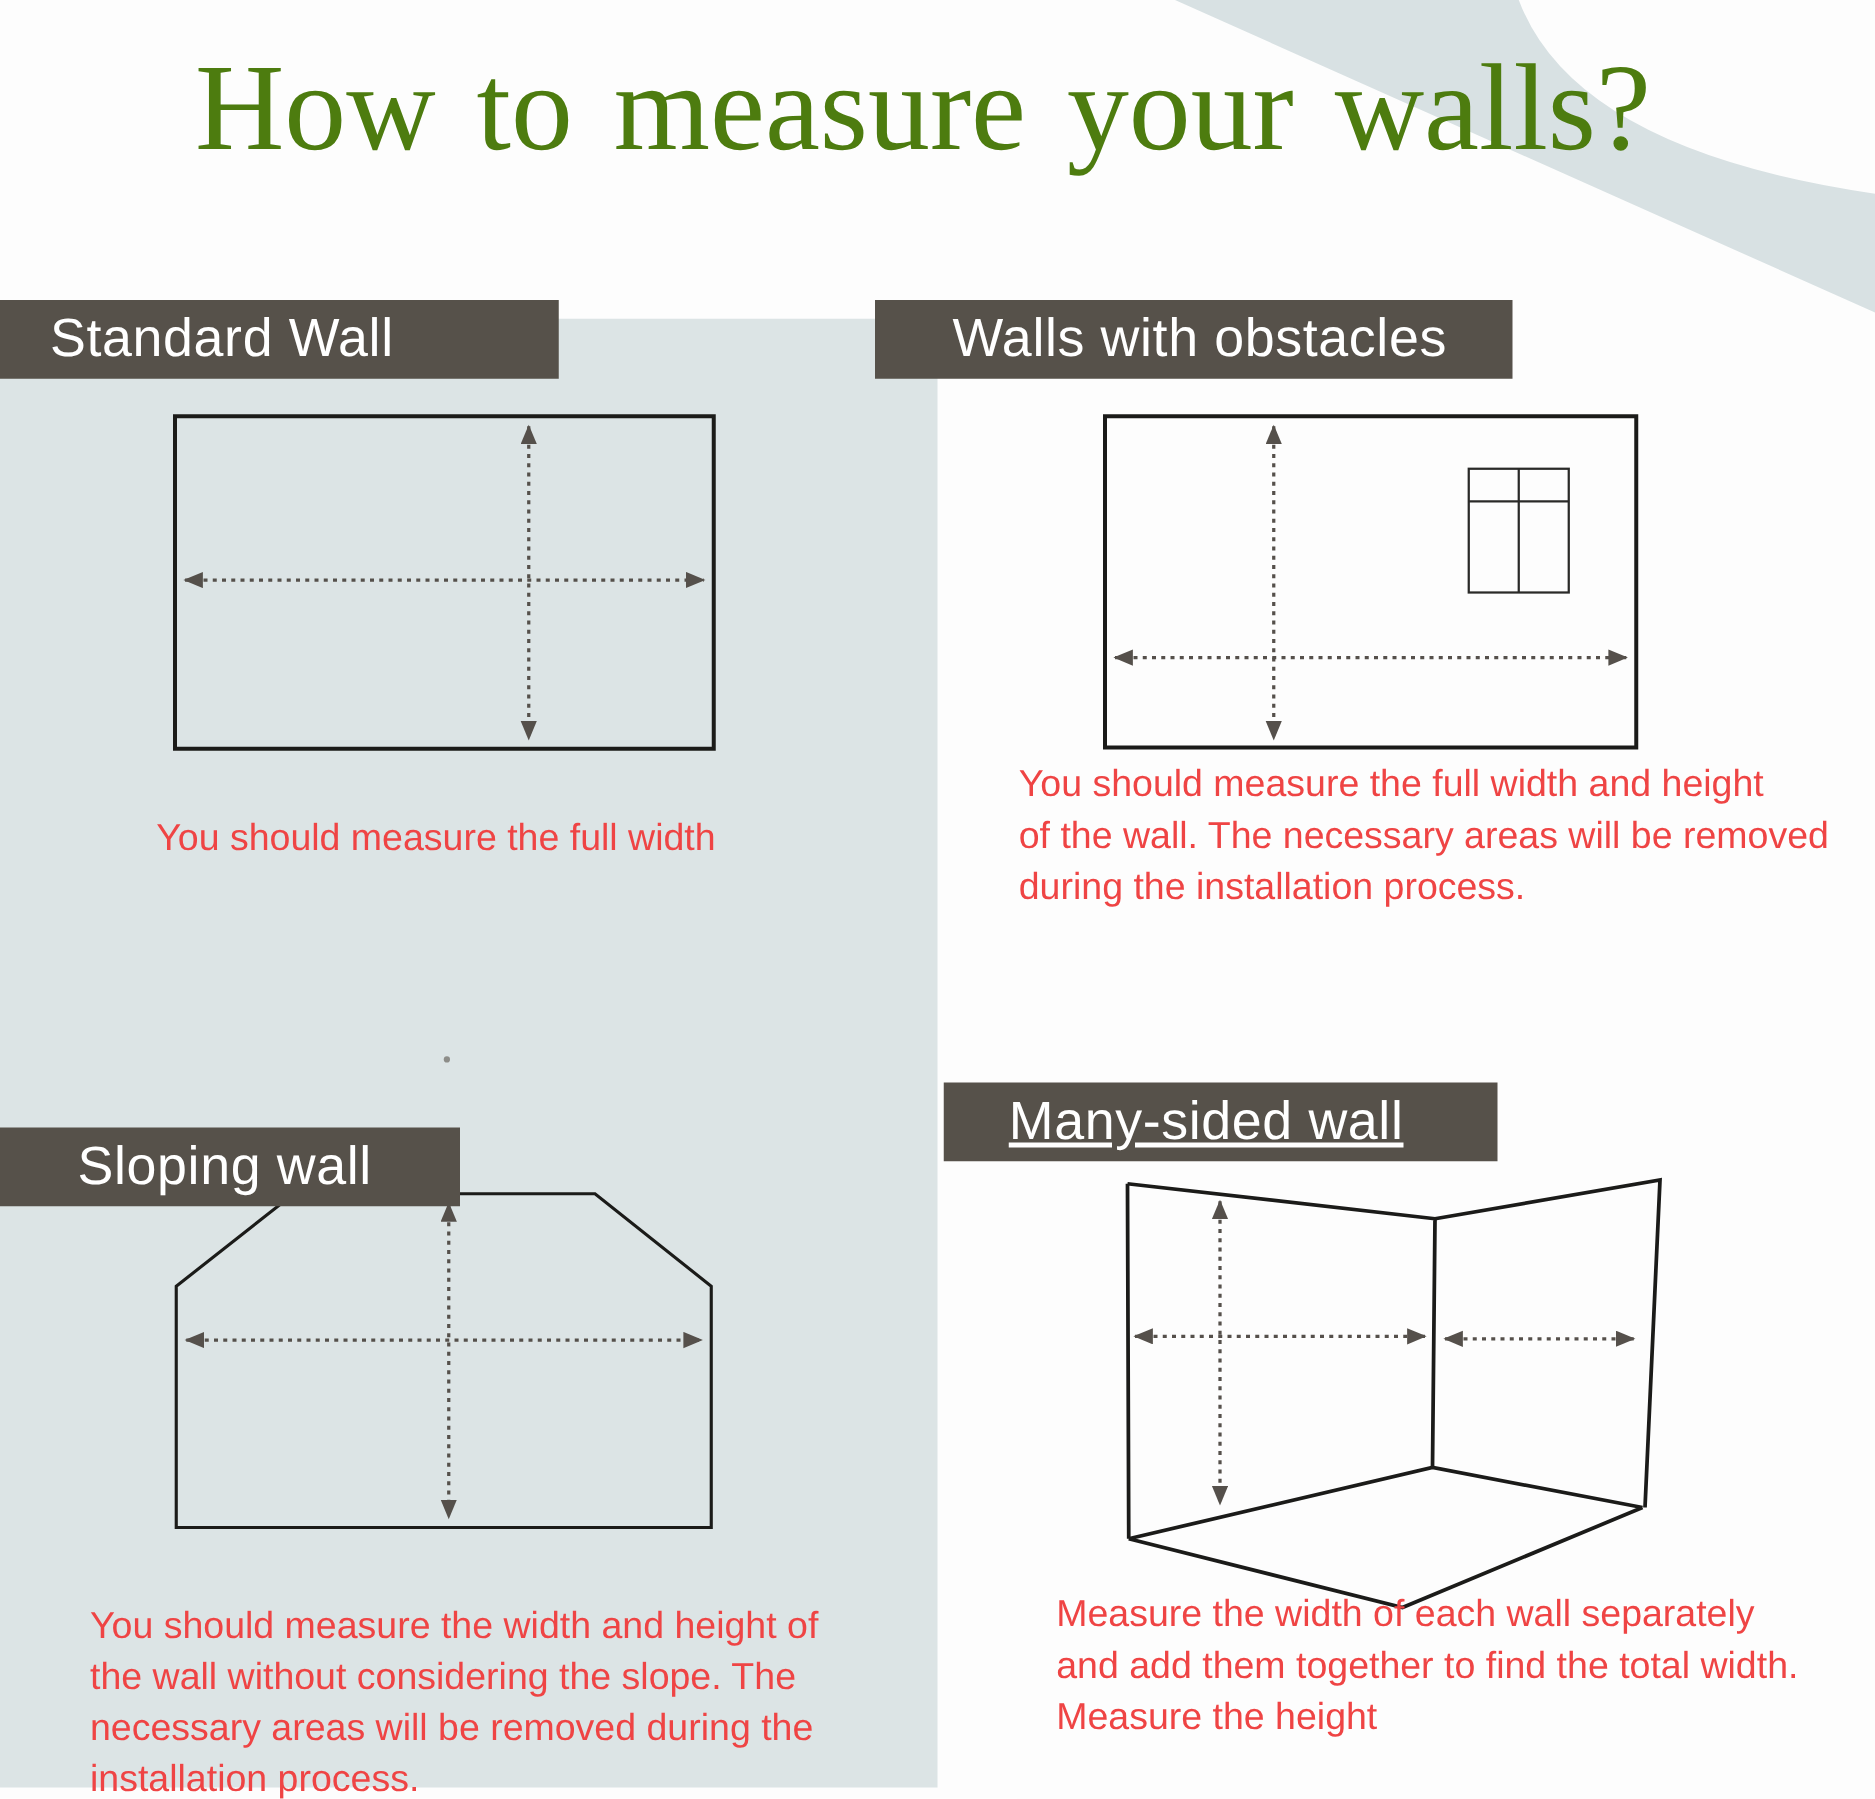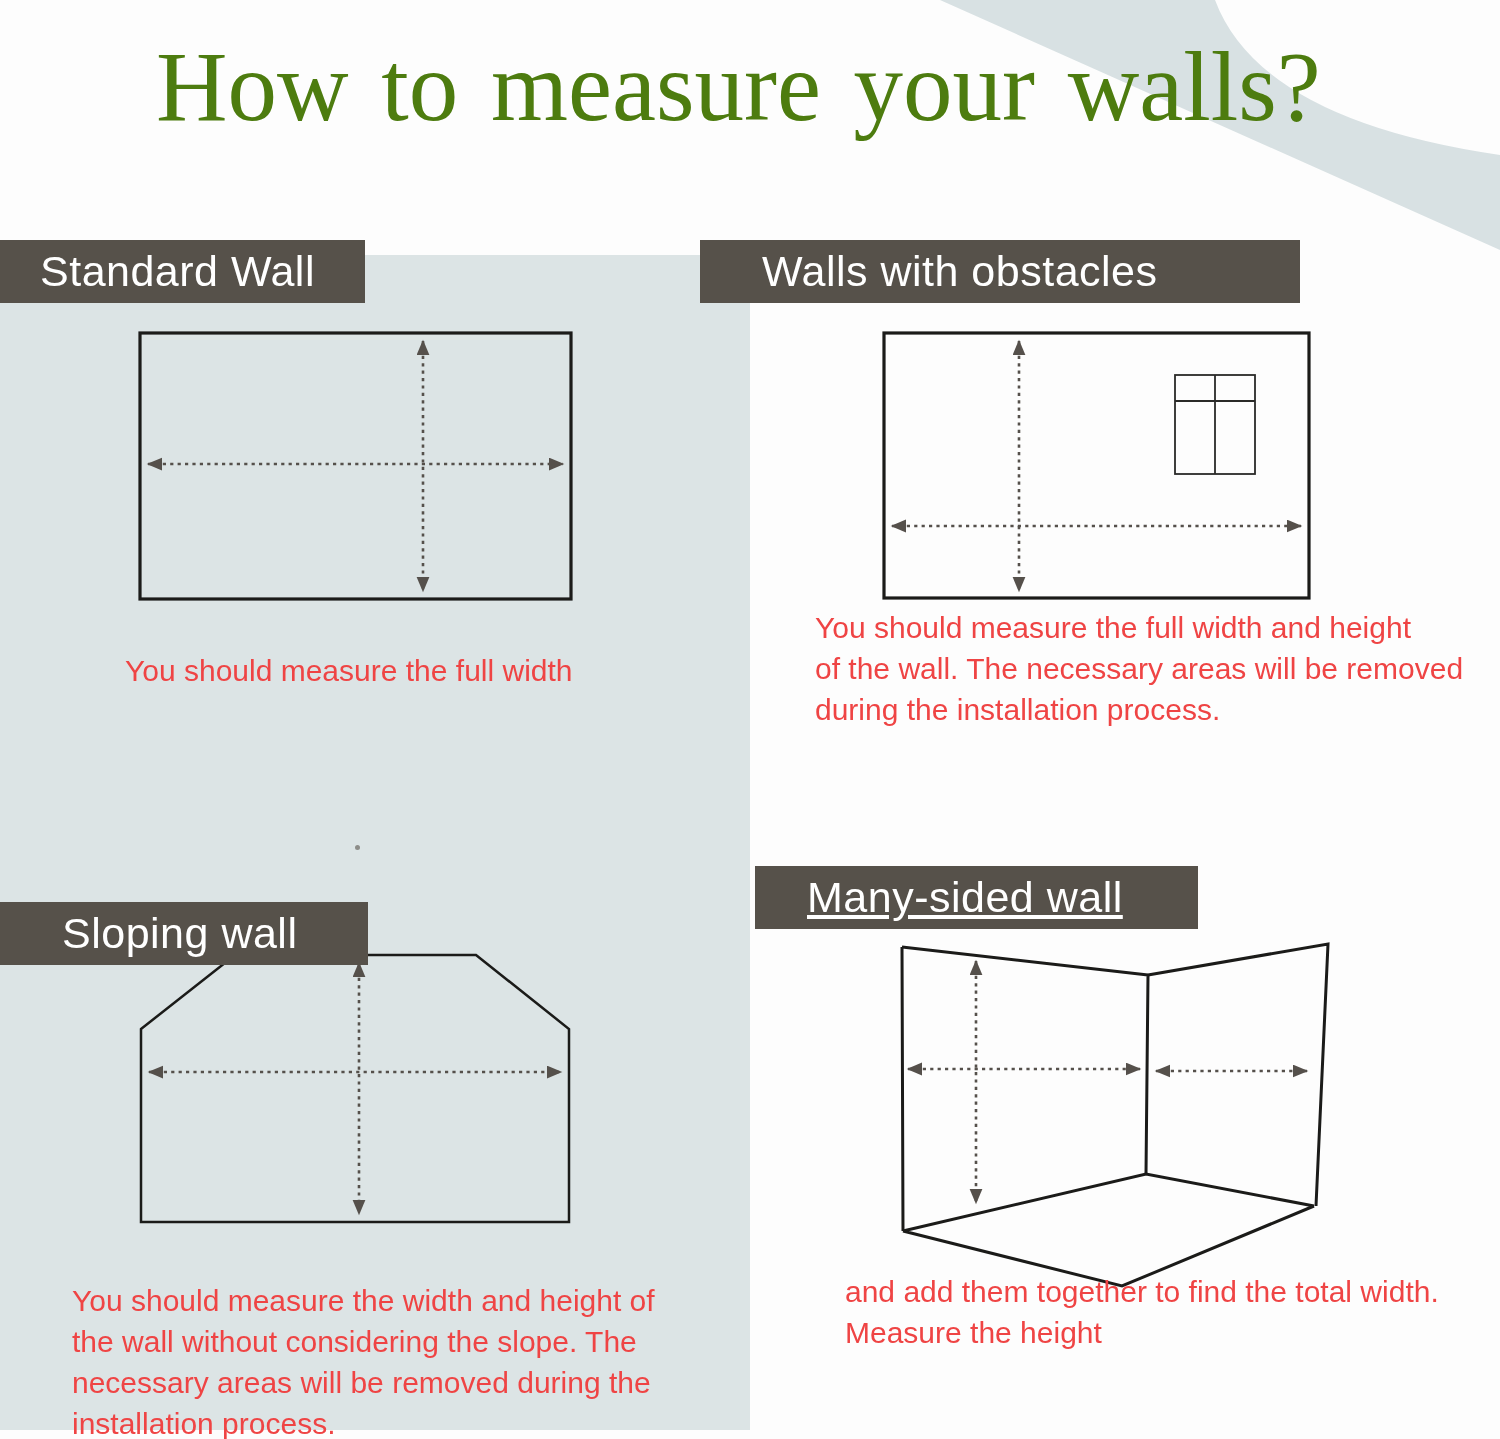--- a/index.html
+++ b/index.html
@@ -14,22 +14,22 @@
   #page-title{
     left:156px;top:30px;width:1260px;
     font-family:"Liberation Serif","DejaVu Serif",serif;
     font-size:99px;color:#4d7c0f;word-spacing:8px;letter-spacing:0px;
     white-space:nowrap;
   }
   .section-bar{
     background:#56514a;height:63px;display:flex;align-items:center;
     color:#ffffff;font-size:43px;letter-spacing:0.5px;
   }
-  #bar-standard{left:0;top:240px;width:365px;padding-left:40px;box-sizing:border-box;}
-  #bar-obstacles{left:700px;top:240px;width:600px;padding-left:62px;box-sizing:border-box;}
+  #bar-standard{left:0;top:240px;width:447px;padding-left:40px;box-sizing:border-box;}
+  #bar-obstacles{left:700px;top:240px;width:510px;padding-left:62px;box-sizing:border-box;}
   #bar-sloping{left:0;top:866px;width:368px;padding-left:62px;box-sizing:border-box;margin-top:36px;}
   #bar-many{left:755px;top:866px;width:443px;padding-left:52px;box-sizing:border-box;text-decoration:underline;}
   .caption{color:#ef4444;font-size:30px;line-height:41px;white-space:nowrap;}
   #caption-standard{left:125px;top:650px;}
   #caption-obstacles{left:815px;top:607px;}
   #caption-sloping{left:72px;top:1280px;}
   #caption-many{left:845px;top:1271px;}
   #diagram-layer{left:0;top:0;width:1500px;height:1439px;pointer-events:none;}
   #speck{left:355px;top:845px;width:5px;height:5px;border-radius:50%;background:#8d8d89;}
 </style>
@@ -118,17 +118,18 @@
     <div>of the wall. The necessary areas will be removed</div>
     <div>during the installation process.</div>
   </div>
   <div class="abs caption" id="caption-sloping">
     <div>You should measure the width and height of</div>
     <div>the wall without considering the slope. The</div>
     <div>necessary areas will be removed during the</div>
     <div>installation process.</div>
   </div>
   <div class="abs caption" id="caption-many">
+    <div>Measure the width of each wall separately</div>
     <div>and add them together to find the total width.</div>
     <div>Measure the height</div>
   </div>
 
 </div>
 
 </body></html>

